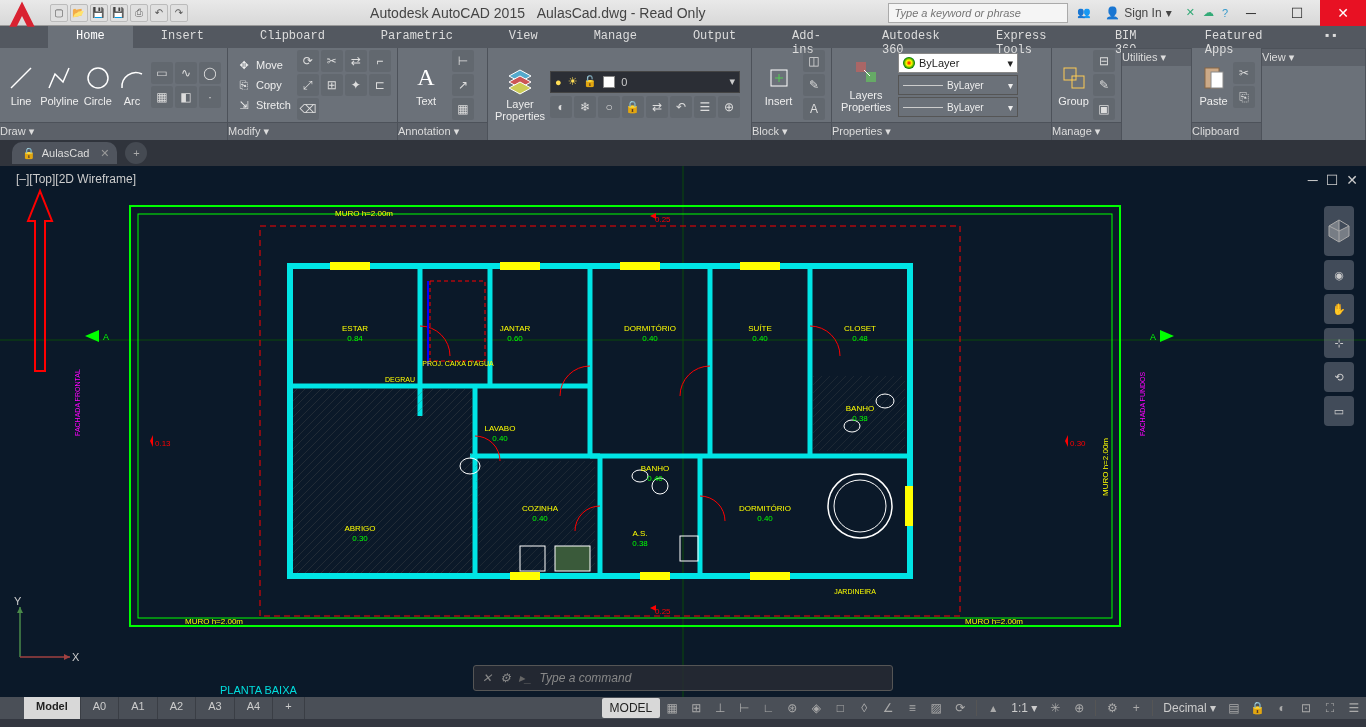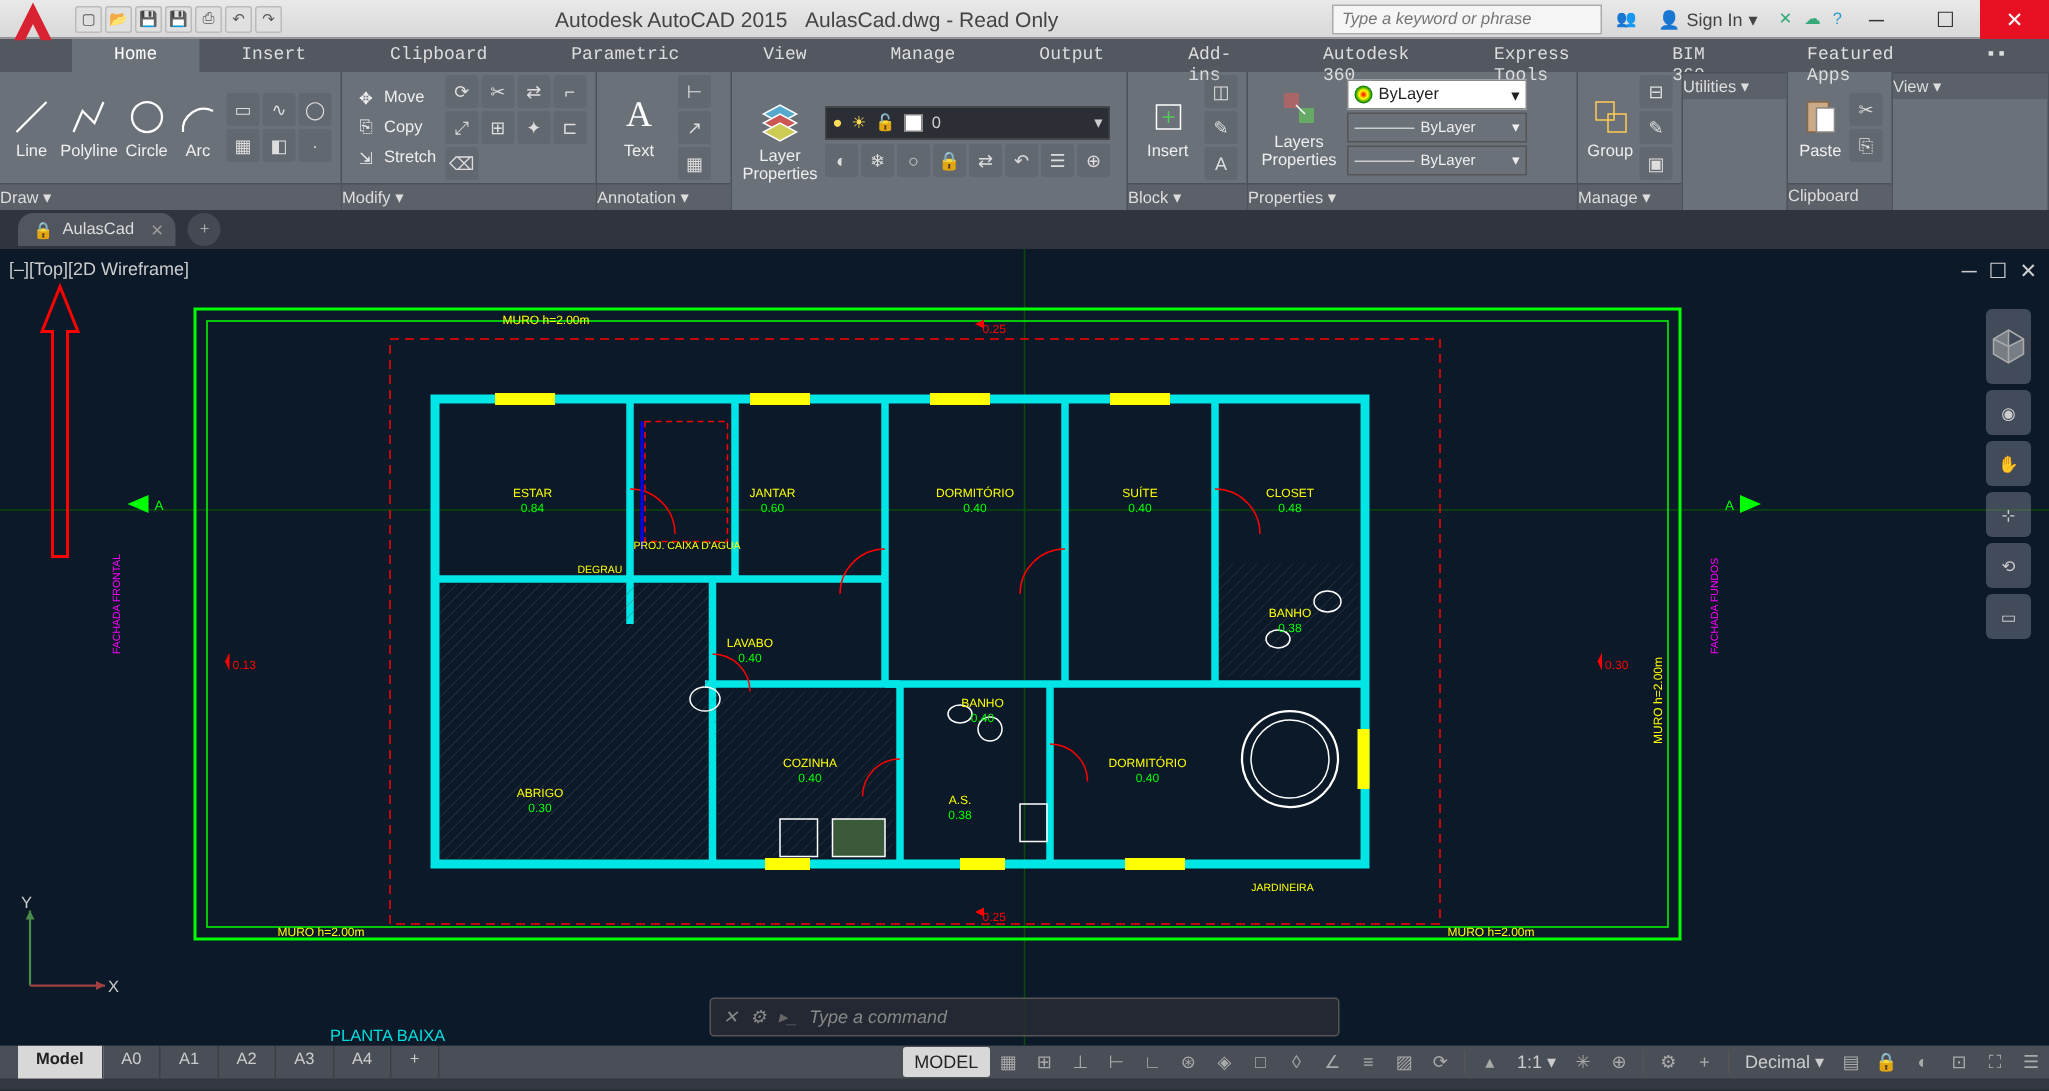--- a/index.html
+++ b/index.html
@@ -42,31 +42,31 @@
 .prop-line { width: 120px; height: 20px; background: #6b7179; border: 1px solid #555; display: flex; align-items: center; padding: 0 4px; color: #eee; font-size: 10px; justify-content: space-between; }
 
 
 .filetabs { height: 26px; background: #30343c; display: flex; align-items: center; padding-left: 12px; }
 .filetab { height: 22px; background: #50555e; border-radius: 10px 10px 0 0; padding: 3px 28px 3px 10px; color: #ddd; font-size: 11px; display: flex; align-items: center; gap: 6px; position: relative; }
 .filetab .close { position: absolute; right: 8px; color: #999; cursor: pointer; }
 .addtab { width: 22px; height: 22px; background: #454a52; border-radius: 50%; margin-left: 8px; display: flex; align-items: center; justify-content: center; color: #aaa; cursor: pointer; }
 
 
 .draw-wrap { position: relative; height: 531px; background: #0b1929; }
-.viewlabel { position: absolute; top: 6px; left: 6px; color: #ccc; font-size: 12px; z-index: 5; }
+.viewlabel { position: absolute; top: 6px; left: 16px; color: #ccc; font-size: 12px; z-index: 5; }
 .view-controls { position: absolute; top: 6px; right: 8px; display: flex; gap: 8px; color: #ccc; font-size: 14px; z-index: 5; }
 .canvas { position: absolute; inset: 0; }
 .ucs { position: absolute; bottom: 30px; left: 10px; z-index: 5; }
 .annotation-arrow { position: absolute; left: 20px; top: 15px; z-index: 20; }
 .nav-wheel { position: absolute; right: 8px; top: 40px; width: 34px; display: flex; flex-direction: column; gap: 4px; z-index: 5; }
 .nav-btn { width: 30px; height: 30px; background: rgba(120,126,138,0.5); border-radius: 4px; display: flex; align-items: center; justify-content: center; color: #ccc; cursor: pointer; }
 .cmdline { position: absolute; bottom: 6px; left: 50%; transform: translateX(-50%); width: 420px; height: 26px; background: rgba(40,44,52,0.85); border: 1px solid #555; border-radius: 3px; display: flex; align-items: center; padding: 0 8px; gap: 8px; color: #888; font-style: italic; font-size: 12px; z-index: 5; }
 
 
-.modeltabs { height: 22px; background: #4a4f57; display: flex; align-items: stretch; padding-left: 12px; }
+.modeltabs { height: 22px; background: #4a4f57; display: flex; align-items: stretch; padding-left: 24px; }
 .modeltab { padding: 3px 12px; color: #ccc; font-size: 11px; cursor: pointer; border-right: 1px solid #3a3e45; }
 .modeltab.active { background: #d8d8d8; color: #222; font-weight: bold; }
 .status-btn { width: 24px; height: 20px; display: flex; align-items: center; justify-content: center; color: #aaa; font-size: 12px; cursor: pointer; border-radius: 2px; }
 .status-sep { width: 1px; height: 16px; background: #555; margin: 0 4px; }
 .status-text { color: #ccc; font-size: 12px; padding: 0 6px; }
 .status-left { margin-right: auto; display: flex; align-items: center; }
 
 svg { display: block; }
 </style>
 </head>

